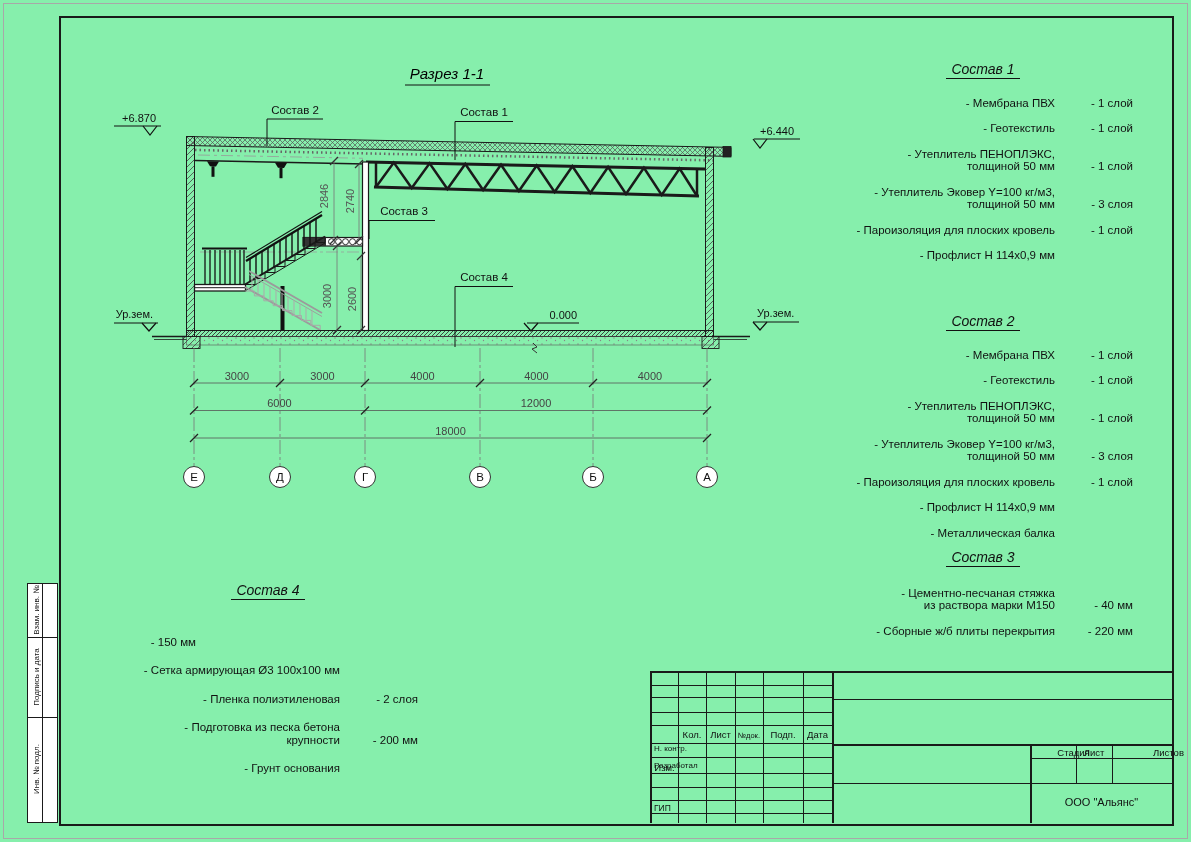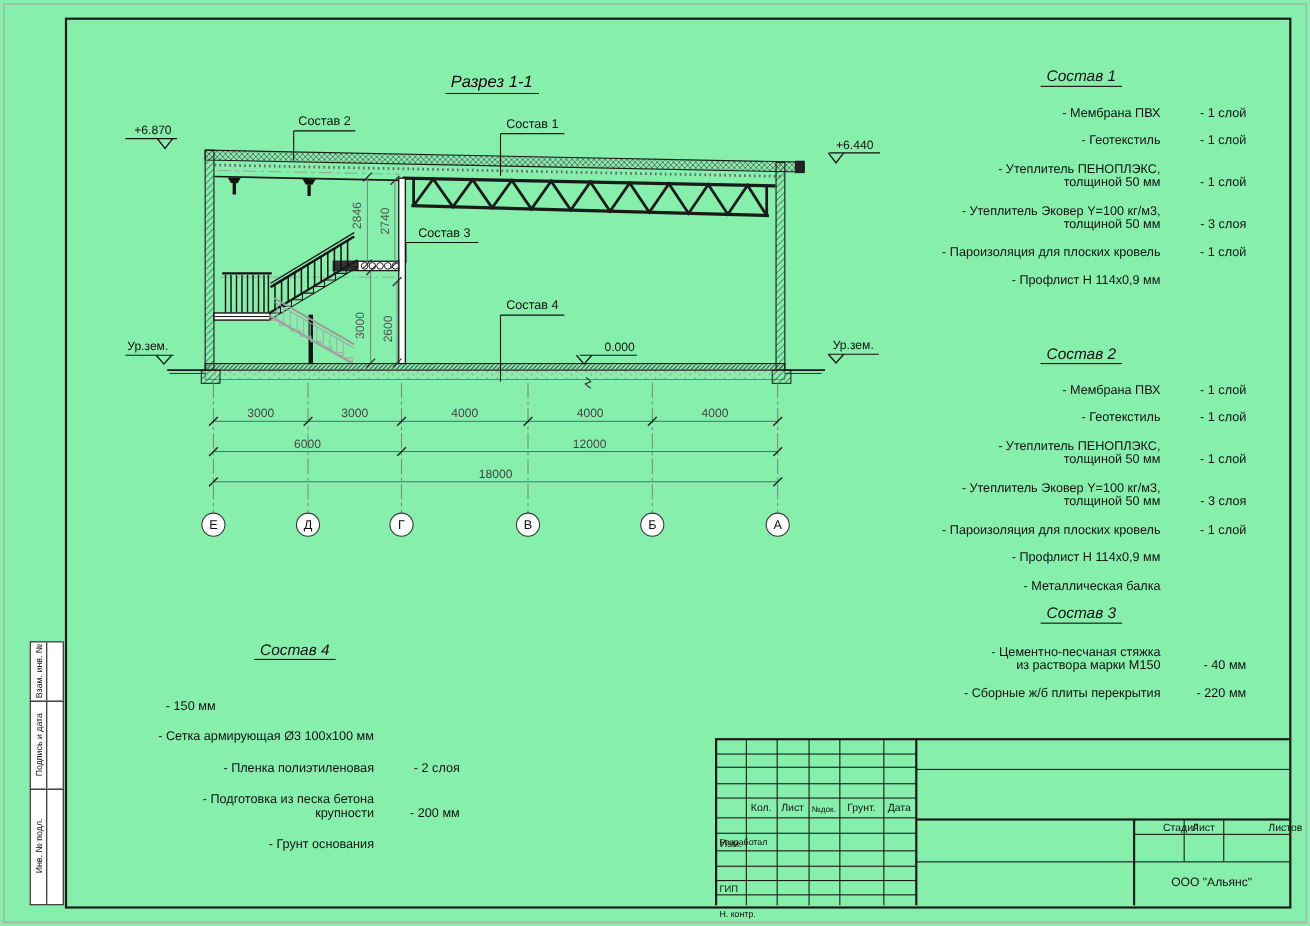--- a/index.html
+++ b/index.html
@@ -425,25 +425,25 @@
     <div class="hl" style="left:650px;top:773px;width:183px;height:1px;"></div>
     <div class="hl" style="left:833px;top:783px;width:339px;height:1px;"></div>
     <div class="hl" style="left:650px;top:787px;width:183px;height:1px;"></div>
     <div class="hl" style="left:650px;top:800px;width:183px;height:1px;"></div>
     <div class="hl" style="left:650px;top:813px;width:183px;height:1px;"></div>
 
     <div class="tb-label" style="left:651px;top:729px;width:27px;margin-top:33px;">Изм.</div>
     <div class="tb-label" style="left:678px;top:729px;width:28px;">Кол.</div>
     <div class="tb-label" style="left:706px;top:729px;width:29px;">Лист</div>
     <div class="tb-label" style="left:735px;top:731px;width:28px;font-size:7.5px;">№док.</div>
-    <div class="tb-label" style="left:763px;top:729px;width:40px;">Грунт.</div>
+    <div class="tb-label" style="left:763px;top:729px;width:40px;">Подп.</div>
     <div class="tb-label" style="left:803px;top:729px;width:29px;">Дата</div>
 
     <div class="tb-label tb-small" style="left:654px;top:761px;width:80px;">Разработал</div>
-    <div class="tb-label tb-small" style="left:654px;top:827px;width:100px;">Н. контр.</div>
+    <div class="tb-label tb-small" style="left:654px;top:744px;width:100px;">Н. контр.</div>
     <div class="tb-label tb-small" style="left:654px;top:803px;width:80px;font-size:8.5px;">ГИП</div>
 
     <div class="tb-label" style="left:1031px;top:747px;width:45px;padding-left:20px;">Стадия</div>
     <div class="tb-label" style="left:1076px;top:747px;width:36px;">Лист</div>
     <div class="tb-label" style="left:1112px;top:747px;width:73px;padding-left:20px;">Листов</div>
 
     <div class="company" style="left:1031px;top:796px;width:141px;">ООО "Альянс"</div>
   </div>
 
   <div>

